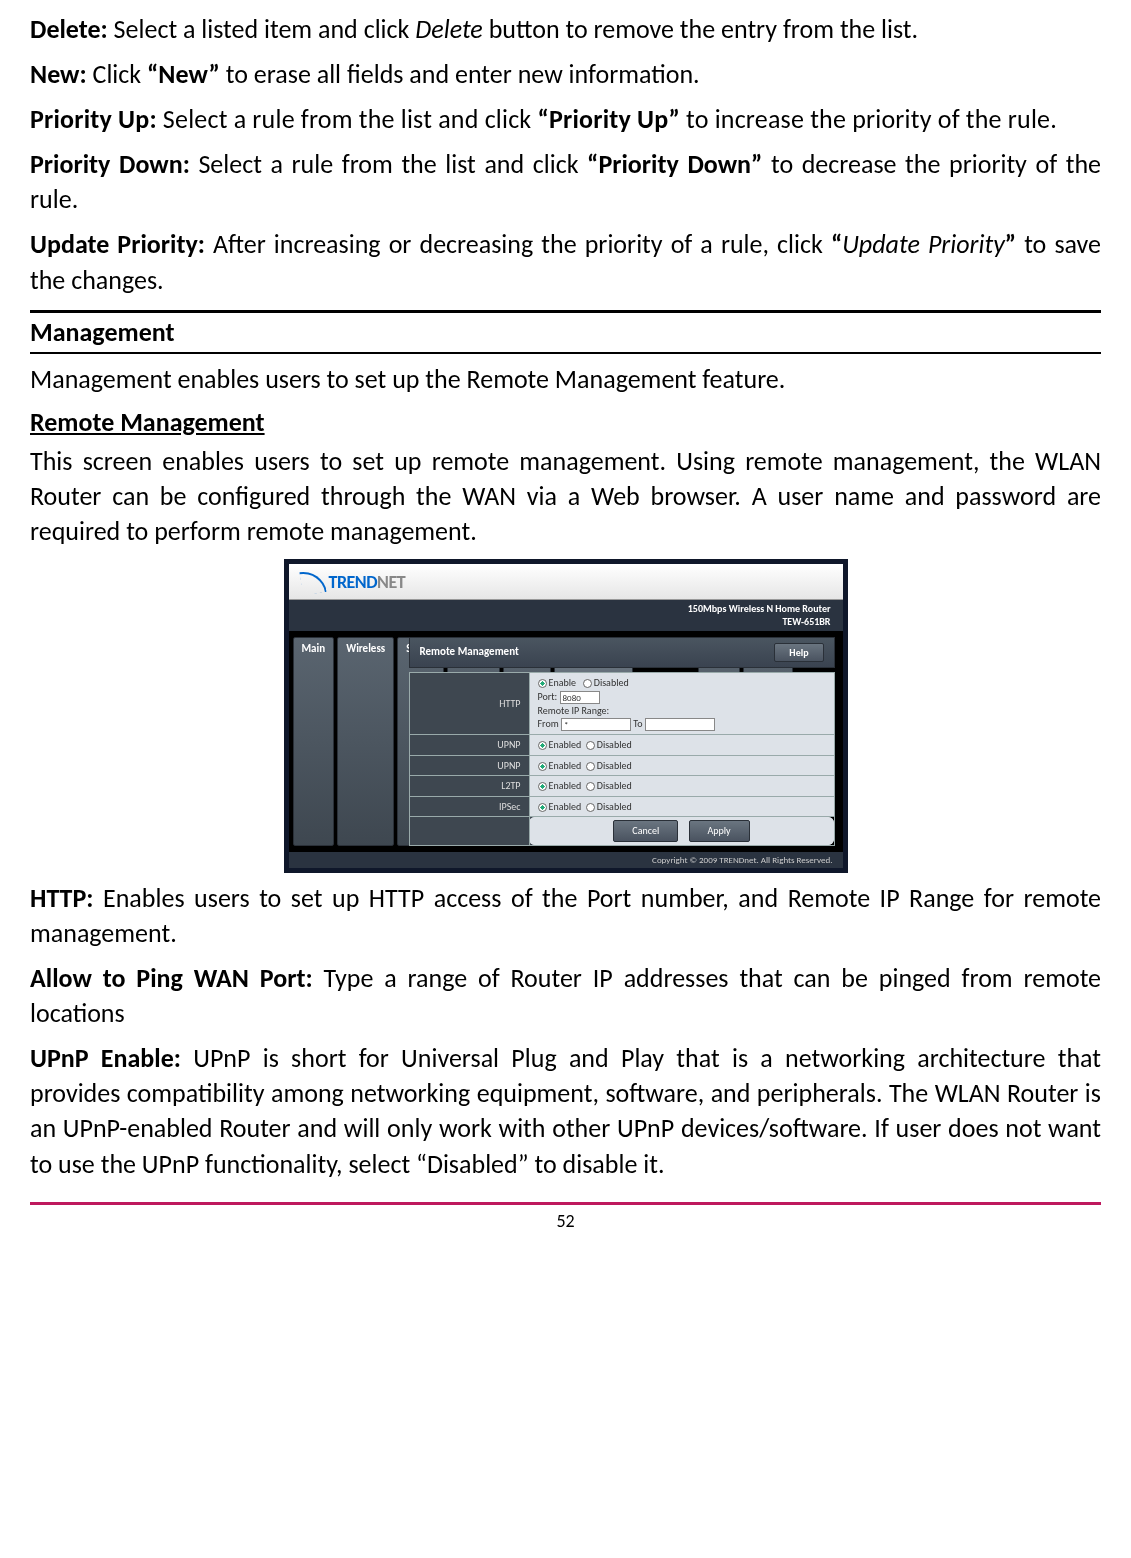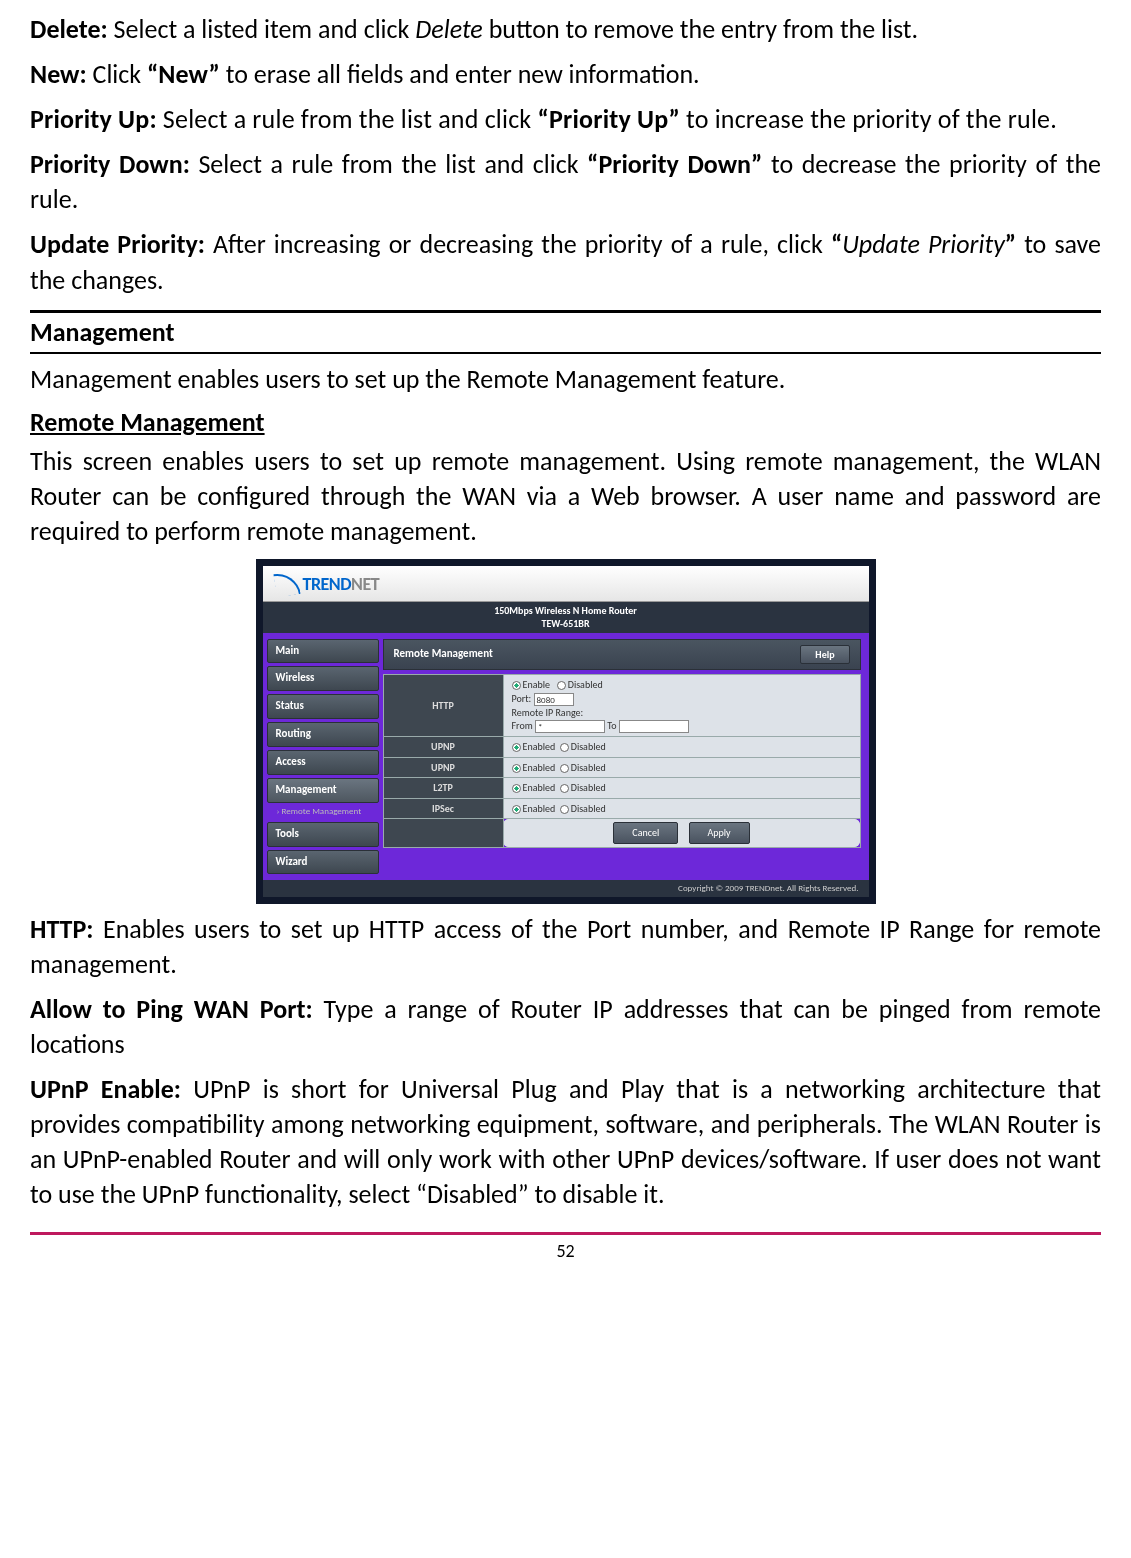--- a/index.html
+++ b/index.html
@@ -28,24 +28,24 @@
       font-weight: bold;
       text-decoration: underline;
       margin-bottom: 4px;
     }
     .screenshot-wrap {
       display: flex;
       justify-content: center;
       margin: 6px 0 8px 0;
     }
     .router-ui {
-      width: 620px;
+      width: 564px;
       font-size: 11px;
-      border: 7px solid #0f172a;
-      background: #6d28d9;
+      border: 5px solid #0f172a;
+      background: #000000;
     }
     .router-header {
       display: flex;
       align-items: center;
       justify-content: space-between;
       background: linear-gradient(#fff, #e6e6e6);
       padding: 6px 12px 4px 12px;
       border-bottom: 1px solid #999;
     }
     .trendnet-logo {
@@ -57,23 +57,23 @@
       width: 24px; height: 24px;
       border: 2px solid #0066cc;
       border-left: none;
       border-bottom: none;
       border-radius: 0 24px 0 0;
       position: relative;
       transform: rotate(-10deg);
     }
     .trendnet-text { font-weight: bold; color: #0066cc; font-size: 18px; letter-spacing: -0.5px; }
     .trendnet-text span:last-child { color: #888; }
-    .model-bar { background: #2a3340; color: #fff; padding: 2px 12px; text-align: center; font-size: 10px; }
+    .model-bar { background: #2a3340; color: #fff; padding: 2px 12px; text-align: right; font-size: 10px; }
     .router-body { display: flex; }
-    .sidebar { width: 120px; padding: 6px 4px; display: flex; flex-direction: column; gap: 3px; }
+    .sidebar { width: 120px; padding: 6px 4px; display: flex; flex-direction: row; gap: 3px; }
     .nav-btn {
       background: linear-gradient(#5a6570, #3e4750);
       color: #fff;
       padding: 4px 8px;
       border: 1px solid #2a3038;
       border-radius: 2px;
       font-size: 11px;
       font-weight: bold;
     }
     .nav-btn.active { background: linear-gradient(#6a7580, #4e5760); }
@@ -92,21 +92,21 @@
     .help-btn {
       background: linear-gradient(#6a7580, #4a5360);
       padding: 2px 14px;
       border: 1px solid #2a3038;
       border-radius: 2px;
       font-size: 10px;
     }
     .settings-table { width: 100%; border-collapse: collapse; margin-top: 4px; }
     .settings-table tr { background: #dde2e8; }
     .settings-table td { border: 1px solid #9aa; padding: 3px 8px; font-size: 10px; color: #333; }
-    .settings-table td.label-cell { background: #3e4750; color: #ddd; text-align: center; width: 120px; font-weight: bold; }
+    .settings-table td.label-cell { background: #3e4750; color: #ddd; text-align: right; width: 120px; font-weight: normal; }
     .radio-dot { display: inline-block; width: 9px; height: 9px; border-radius: 50%; border: 1px solid #666; background: #fff; margin-right: 2px; vertical-align: middle; }
     .radio-dot.checked { background: radial-gradient(#2a7 40%, #fff 45%); }
     .mini-input { display: inline-block; background: #fff; border: 1px solid #888; width: 40px; height: 13px; vertical-align: middle; font-size: 9px; padding: 0 2px; }
     .mini-input.wide { width: 70px; }
     .button-row { text-align: center; padding: 6px 0; background: #3e4750; }
     .action-btn {
       display: inline-block;
       background: linear-gradient(#6a7580, #4a5360);
       color: #fff;
       padding: 3px 18px;

